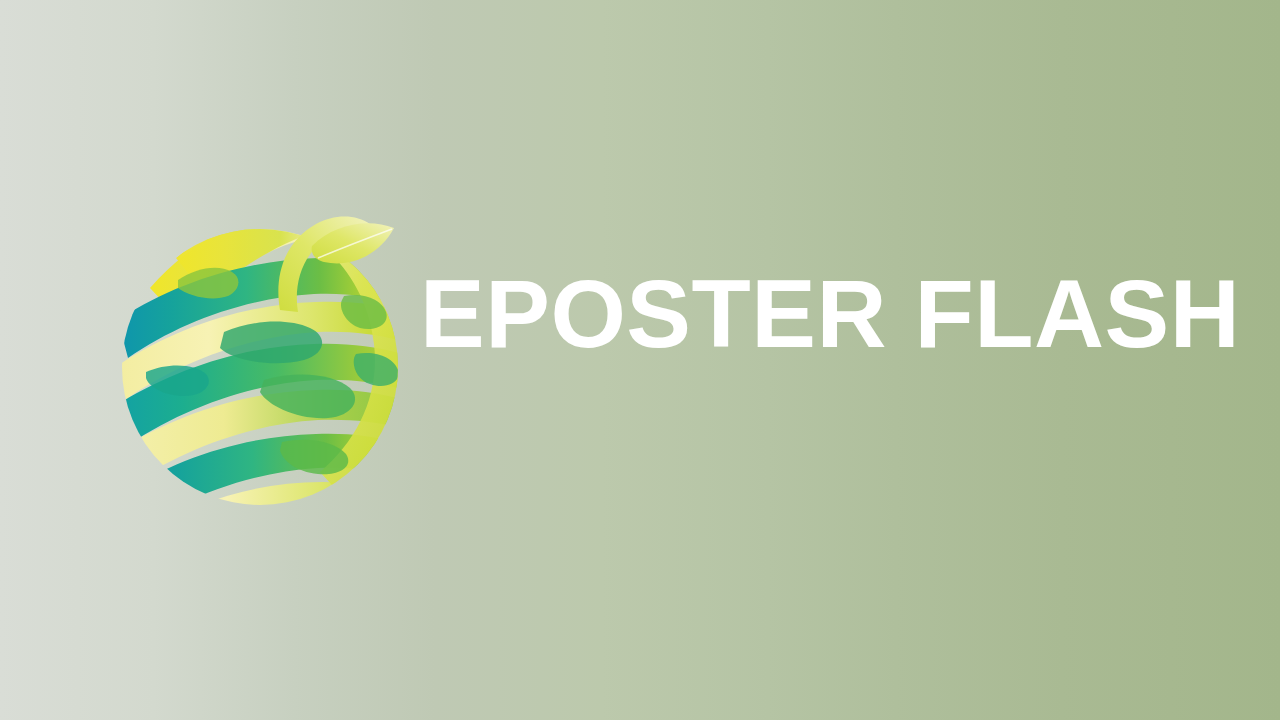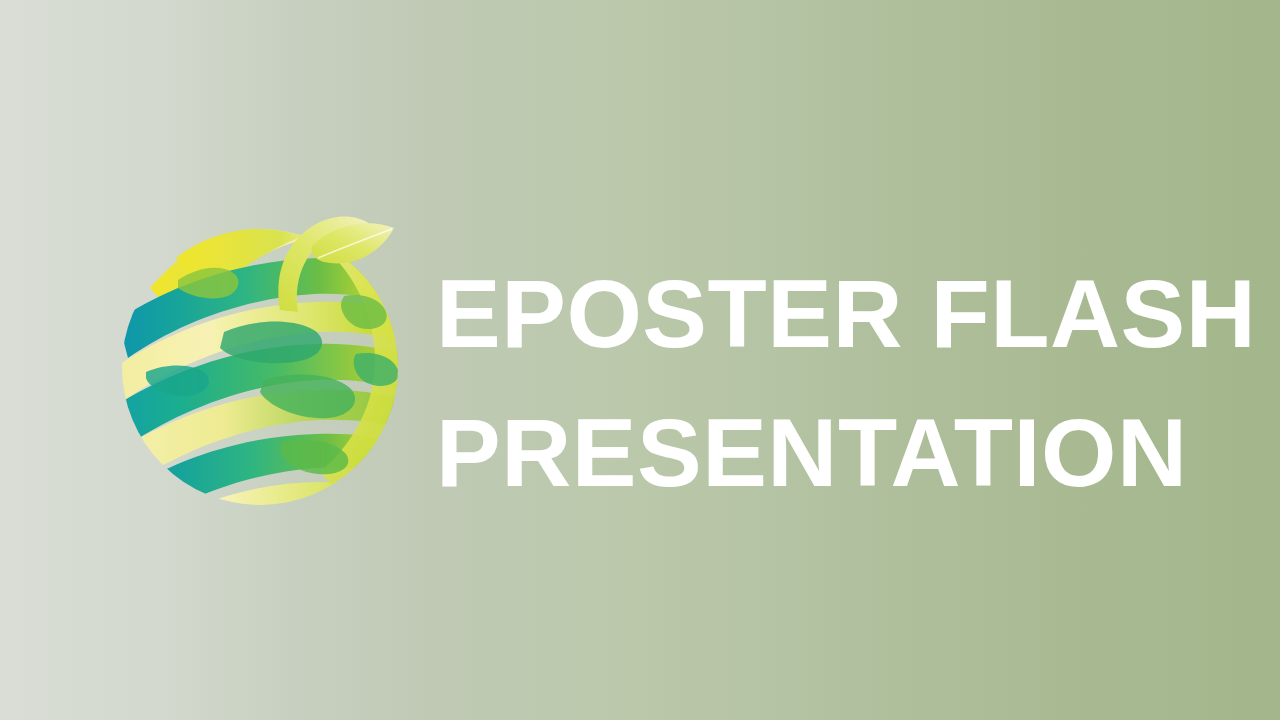--- a/index.html
+++ b/index.html
@@ -32,21 +32,21 @@
     left: 112px;
     top: 202px;
     width: 300px;
     height: 310px;
   }
   #logo-wrap svg { display: block; width: 100%; height: 100%; }
 
   
   #title-block {
     position: absolute;
-    left: 436px;
+    left: 420px;
     top: 244px;
     width: 800px;
   }
   .title-line {
     color: #ffffff;
     font-family: "Liberation Sans", sans-serif;
     font-weight: bold;
     font-size: 97px;
     line-height: 139px;
     letter-spacing: 0.5px;
@@ -168,16 +168,15 @@
         <path d="M 200 44 C 222 22 256 16 282 26 C 268 52 240 66 212 60
                  C 204 58 198 52 200 44 Z" fill="url(#gLeaf)"></path>
 
         <path d="M 206 56 C 230 46 256 36 280 27" stroke="#ffffff" stroke-width="1.6" fill="none" opacity="0.7"></path>
       </g>
     </svg>
   </div>
 
   <div id="title-block">
     <div class="title-line">EPOSTER FLASH</div>
-    <div class="title-line">PRESENTATION</div>
   </div>
 
 </div>
 
 </body></html>

